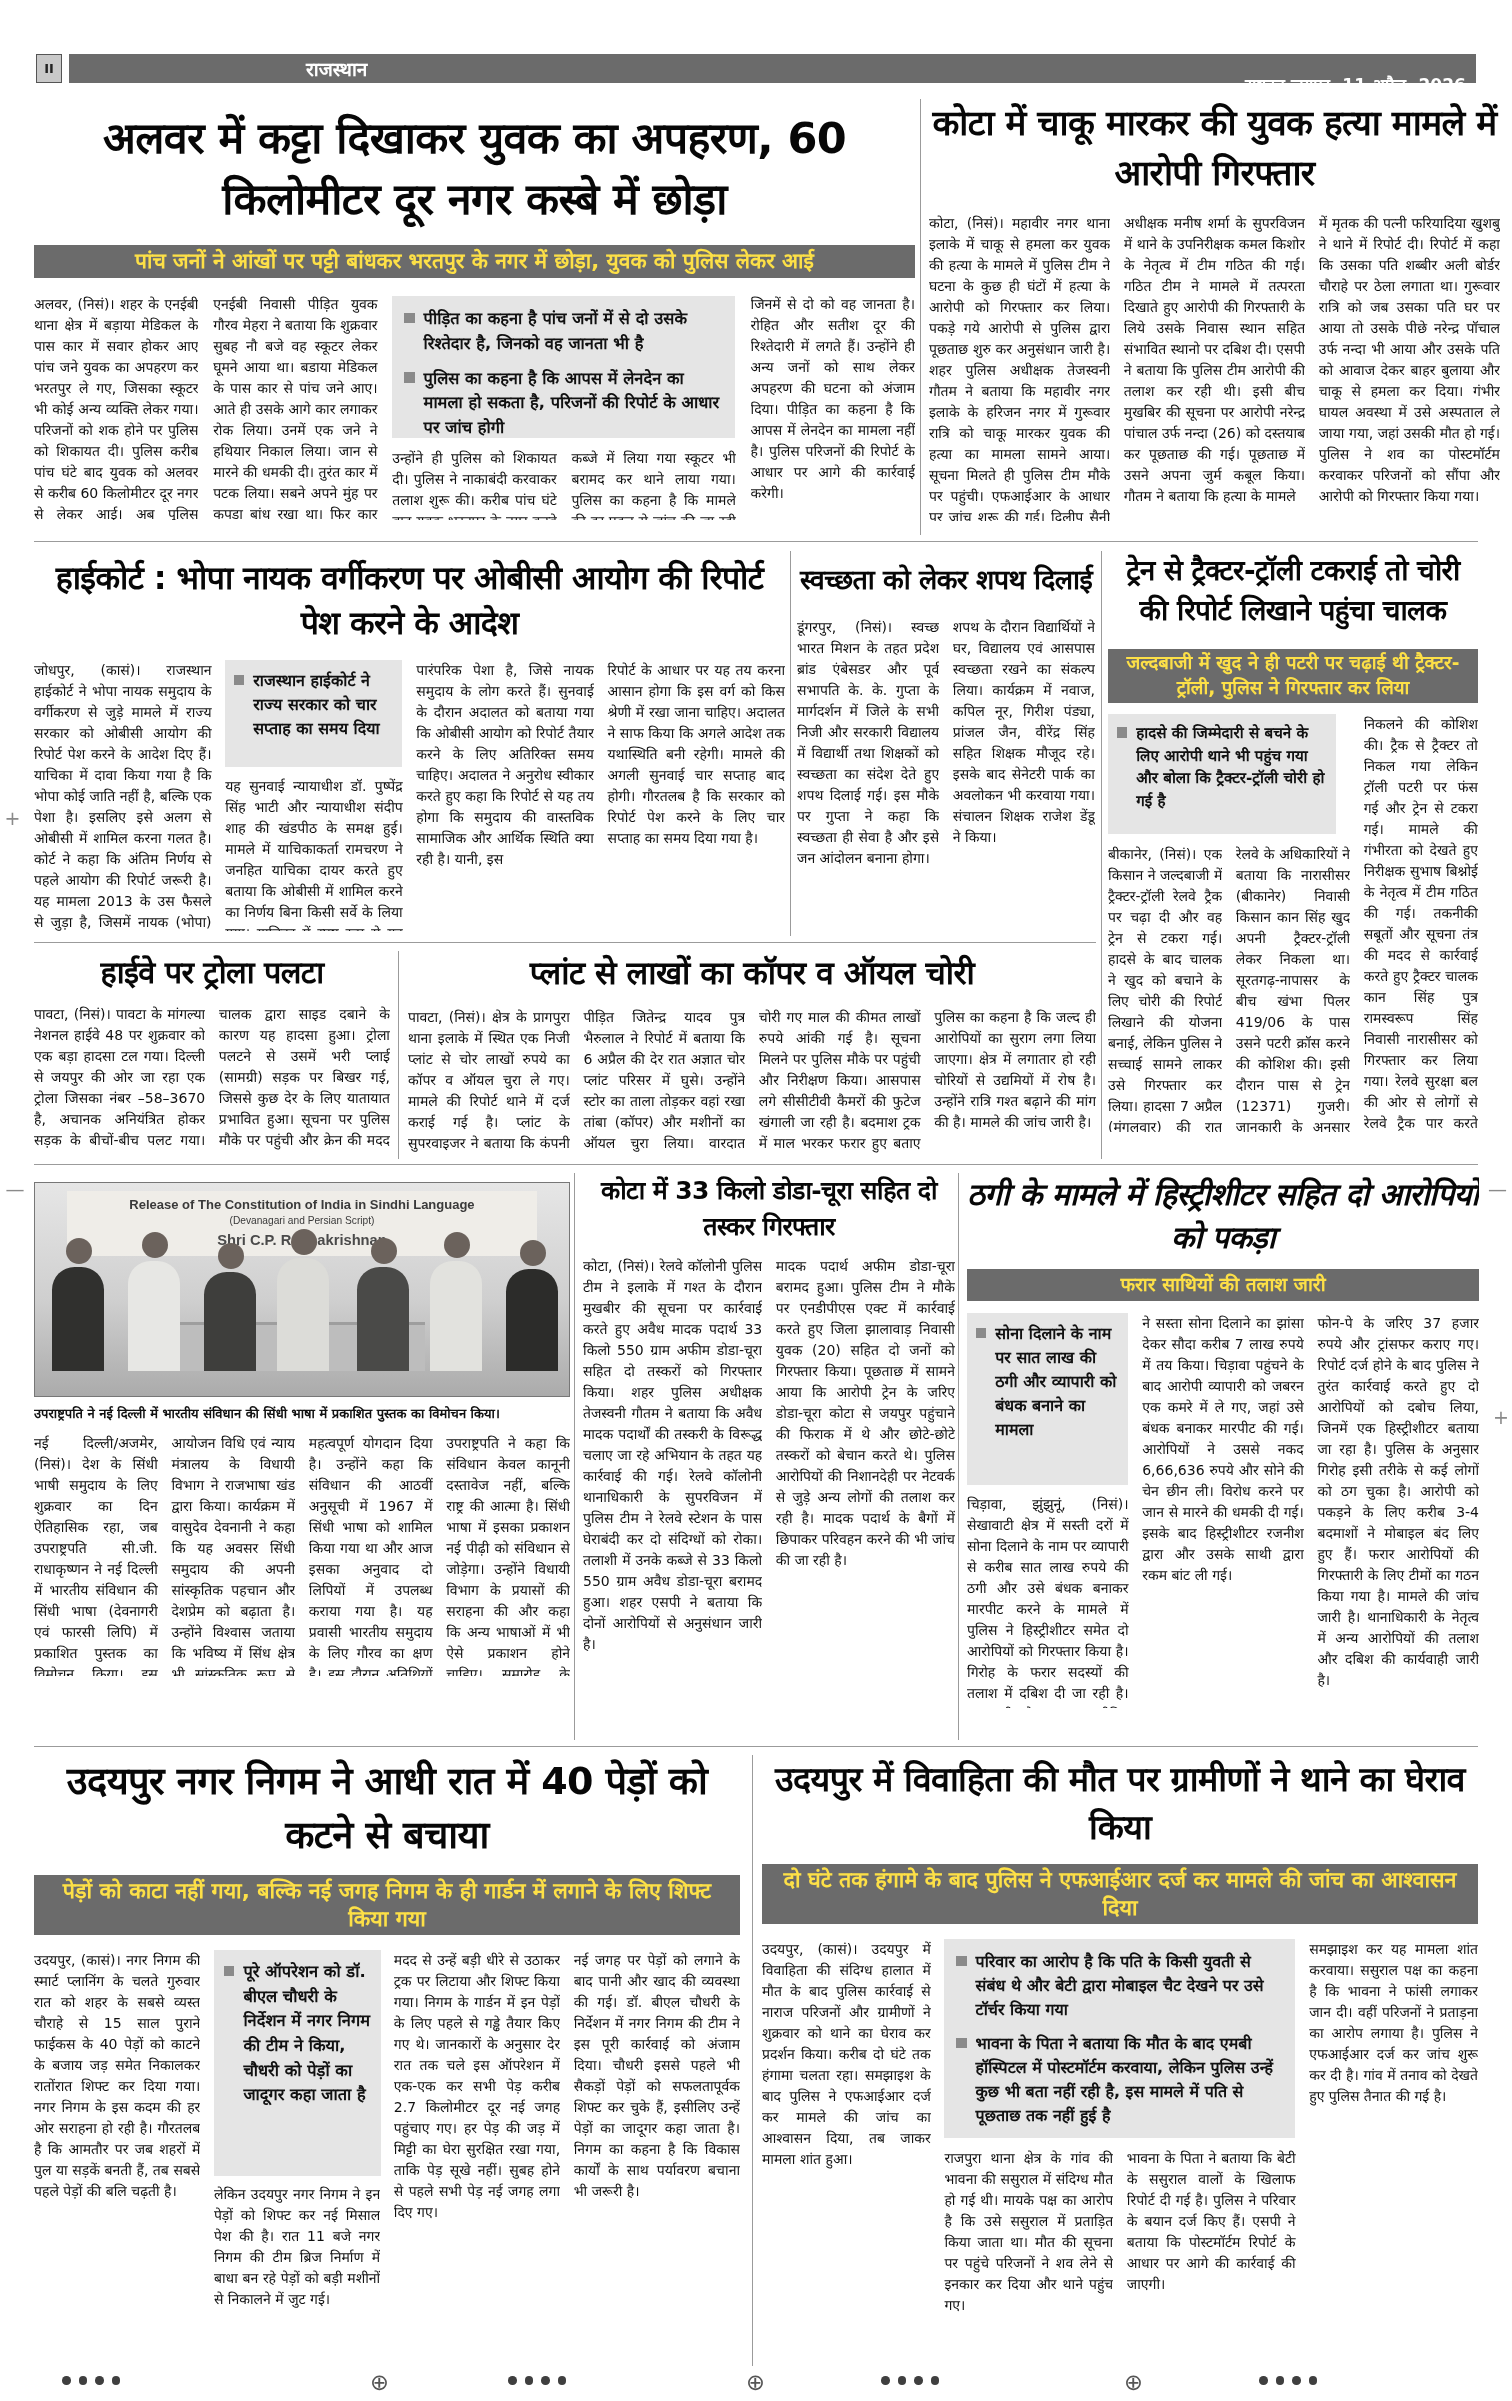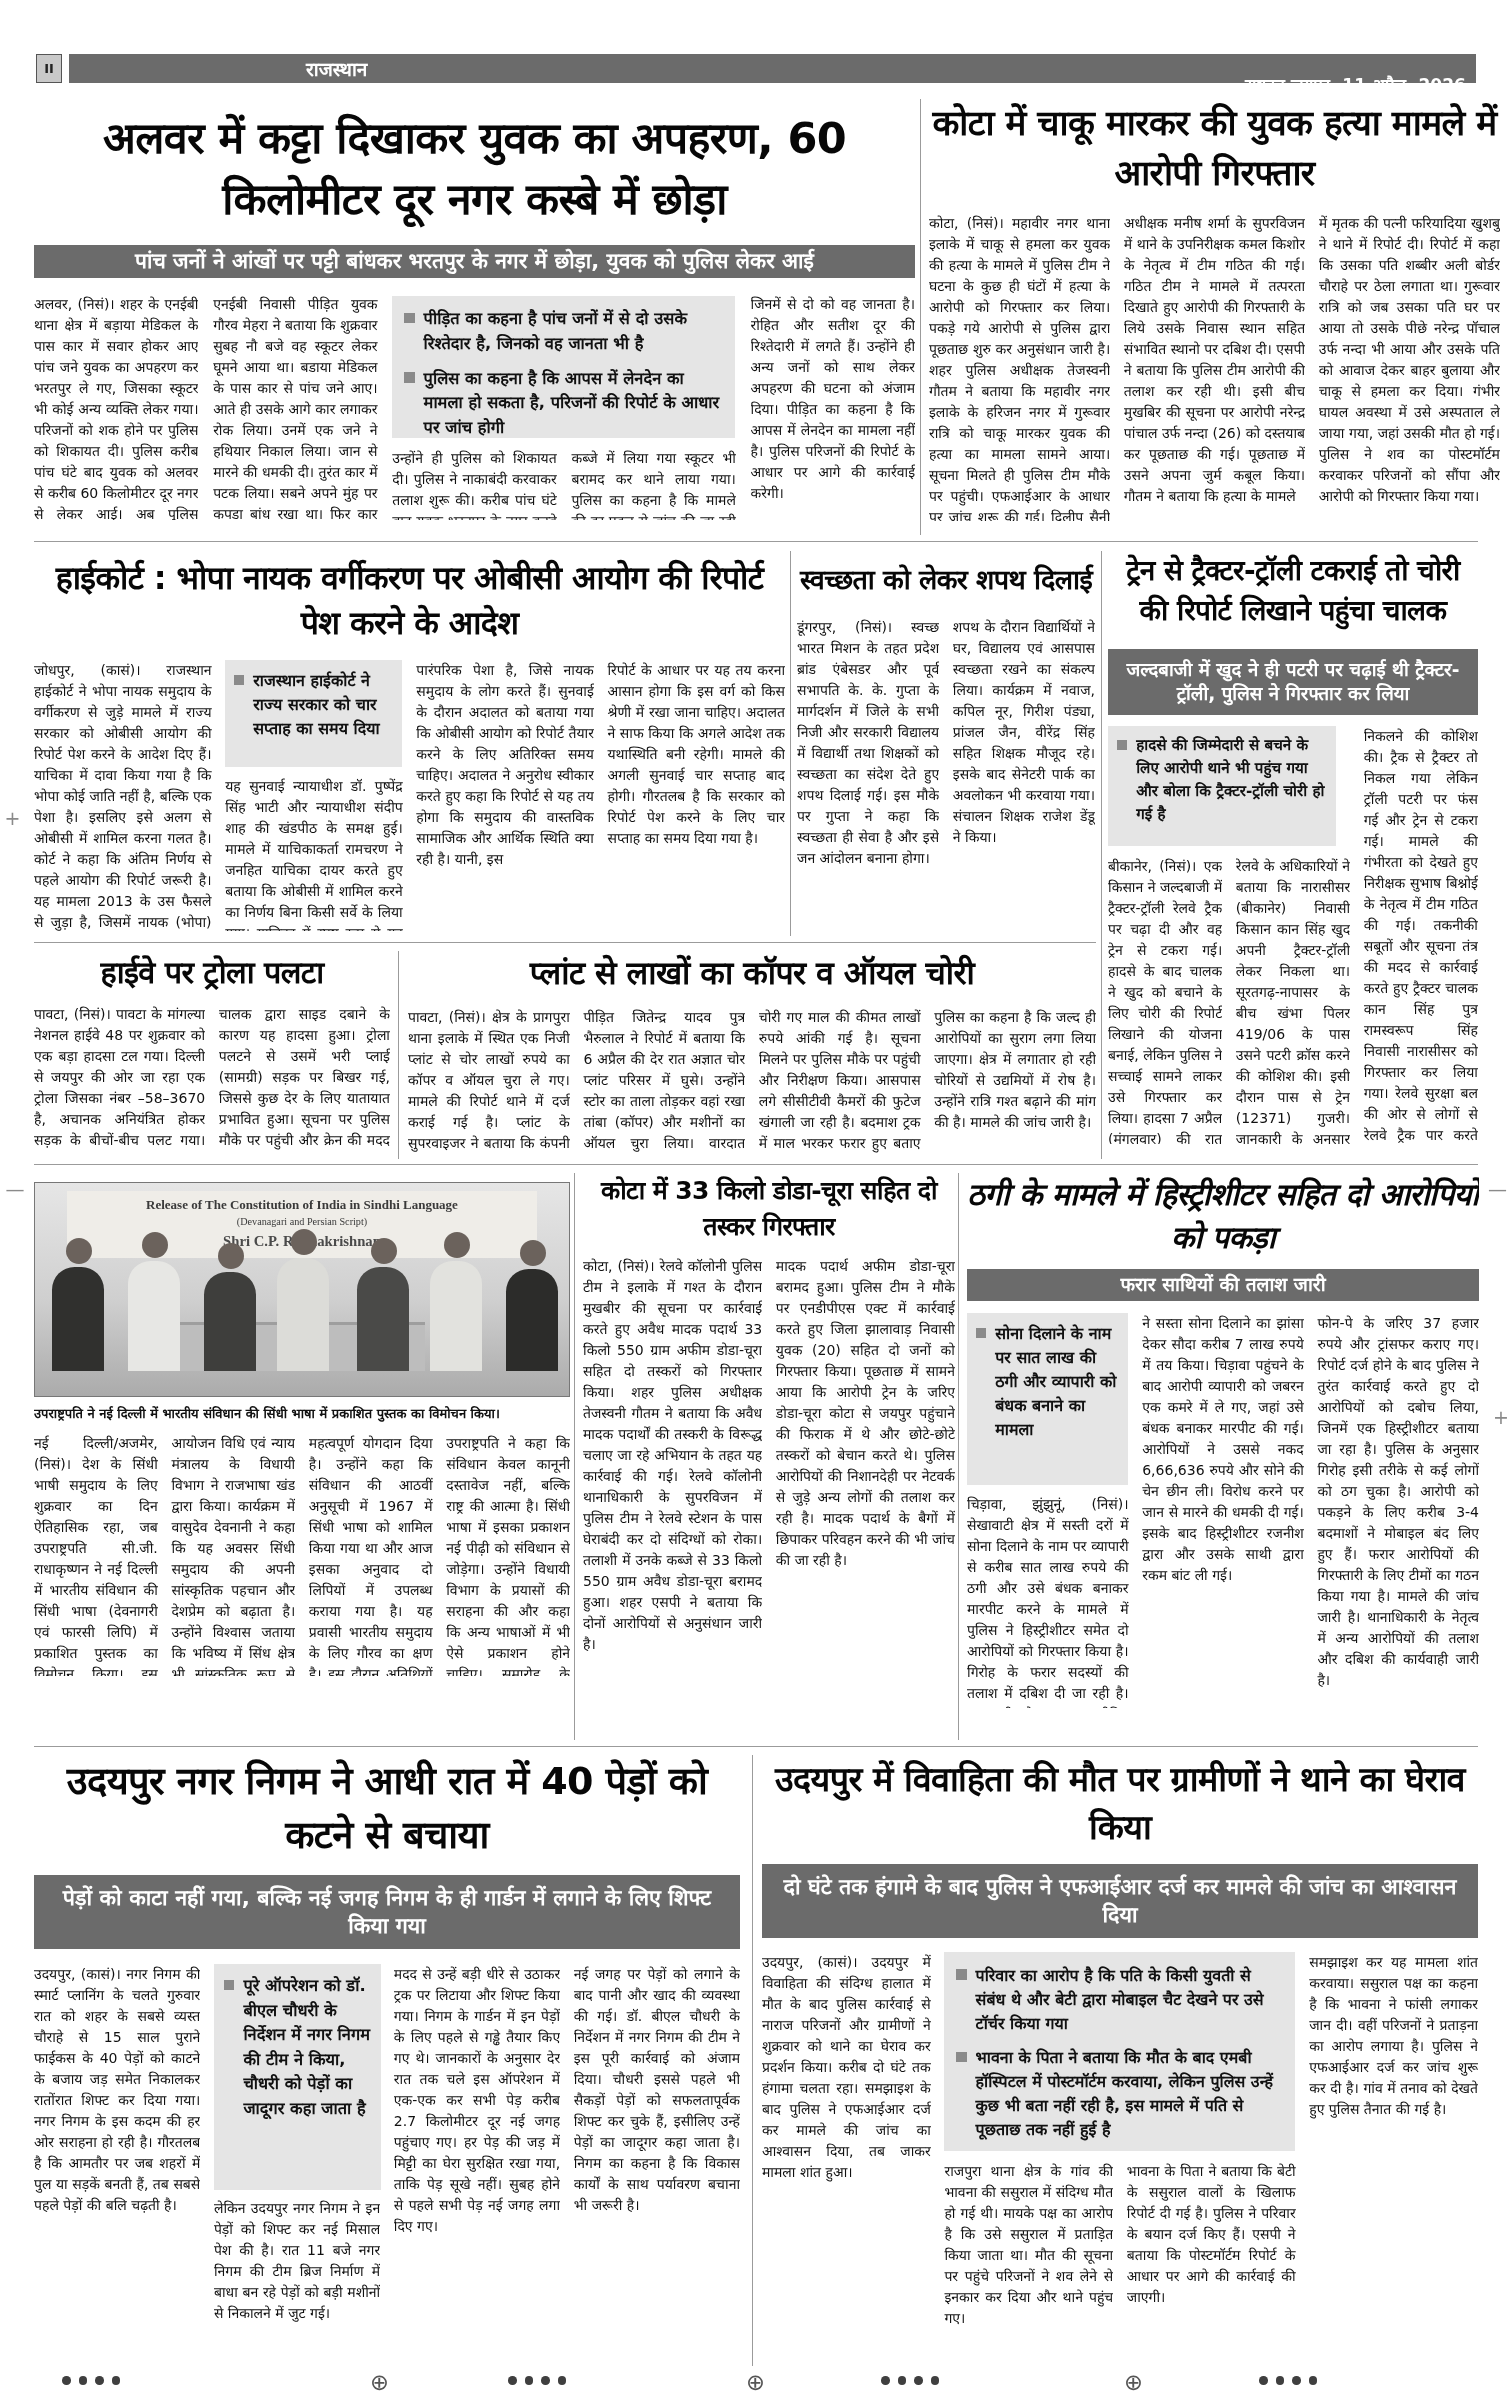--- a/index.html
+++ b/index.html
@@ -13,36 +13,36 @@
     background:#c9c9c9; border:1.1px solid #555; color:#222;
     font-size:13px; font-weight:bold; display:flex; align-items:center; justify-content:center; }
   .masthead { position:absolute; left:69px; top:54px; width:1407px; height:29px;
     background:#6b6b6b; color:#fff; display:flex; align-items:center; }
   .masthead .center { flex:1; text-align:left; font-size:19px; font-weight:bold; }
   .masthead .right { position:absolute; right:10.2px; font-size:17px; font-weight:bold;margin-top:32px; }
   .masthead .spacer { width:237px; }
   
   .art { position:absolute; overflow:hidden; }
   .headline { font-weight:bold; text-align:center; color:#070707; line-height:1.42; letter-spacing:-0.6px; }
-  .subhead { background:#6b6b6b; color:#ffffff; font-weight:bold; text-align:center;
-    display:flex; align-items:center; justify-content:center; padding:9px 8px; line-height:1.3; }
+  .subhead { background:#6b6b6b; color:#fde047; font-weight:bold; text-align:center;
+    display:flex; align-items:center; justify-content:center; padding:2px 8px; line-height:1.3; }
   .body { position:relative; display:flex; overflow:hidden; }
   .col { flex:1; font-size:14px; line-height:1.5; text-align:justify; overflow:hidden; }
   .gap24 { gap:13.6px; } .gap26 { gap:14.7px; }
   .inset { position:absolute; background:#e5e5e5; padding:11.3px 12.4px; overflow:hidden; }
   .inset .item { display:flex; gap:9px; font-weight:bold; line-height:1.5; }
   .inset .item + .item { margin-top:10.2px; }
   .sq { flex:0 0 auto; width:10.2px; height:10.2px; background:#8a8a8a; margin-top:5.6px; }
   .vrule { position:absolute; width:1.1px; background:#9b9b9b; }
   .hrule { position:absolute; height:1.1px; background:#9b9b9b; }
   
   .photo { position:relative; background:linear-gradient(#e6e6e6 0%, #cfcfcf 55%, #ababab 100%);
     border:0.6px solid #777; overflow:hidden; }
   .banner { position:absolute; top:8px; left:6%; width:88%; text-align:center;
-    background:#efede8; padding:5.6px 3.4px 8px 3.4px; font-family:Liberation Serif, serif; color:#3a3a3a; }
+    background:#efede8; padding:5.6px 3.4px 8px 3.4px; font-family:Liberation Sans, sans-serif; color:#3a3a3a; }
   .banner .b1 { font-size:13px; font-weight:bold; }
   .banner .b2 { font-size:10.2px; margin-top:3.4px; }
   .banner .b3 { font-size:14.7px; font-weight:bold; margin-top:5.6px; color:#4a4a4a; }
   .ptable { position:absolute; bottom:25px; left:27%; width:46%; height:49px;
     background:#bdbdbd; border-top:3.4px solid #9e9e9e; }
   .person { position:absolute; bottom:25px; width:52px; border-radius:22.6px 22.6px 0 0; }
   .person .head { position:absolute; top:-29px; left:13.6px; width:26px; height:26px;
     border-radius:50%; background:#6b625c; }
   .caption { font-weight:bold; font-size:13px; line-height:1.35; }
   

